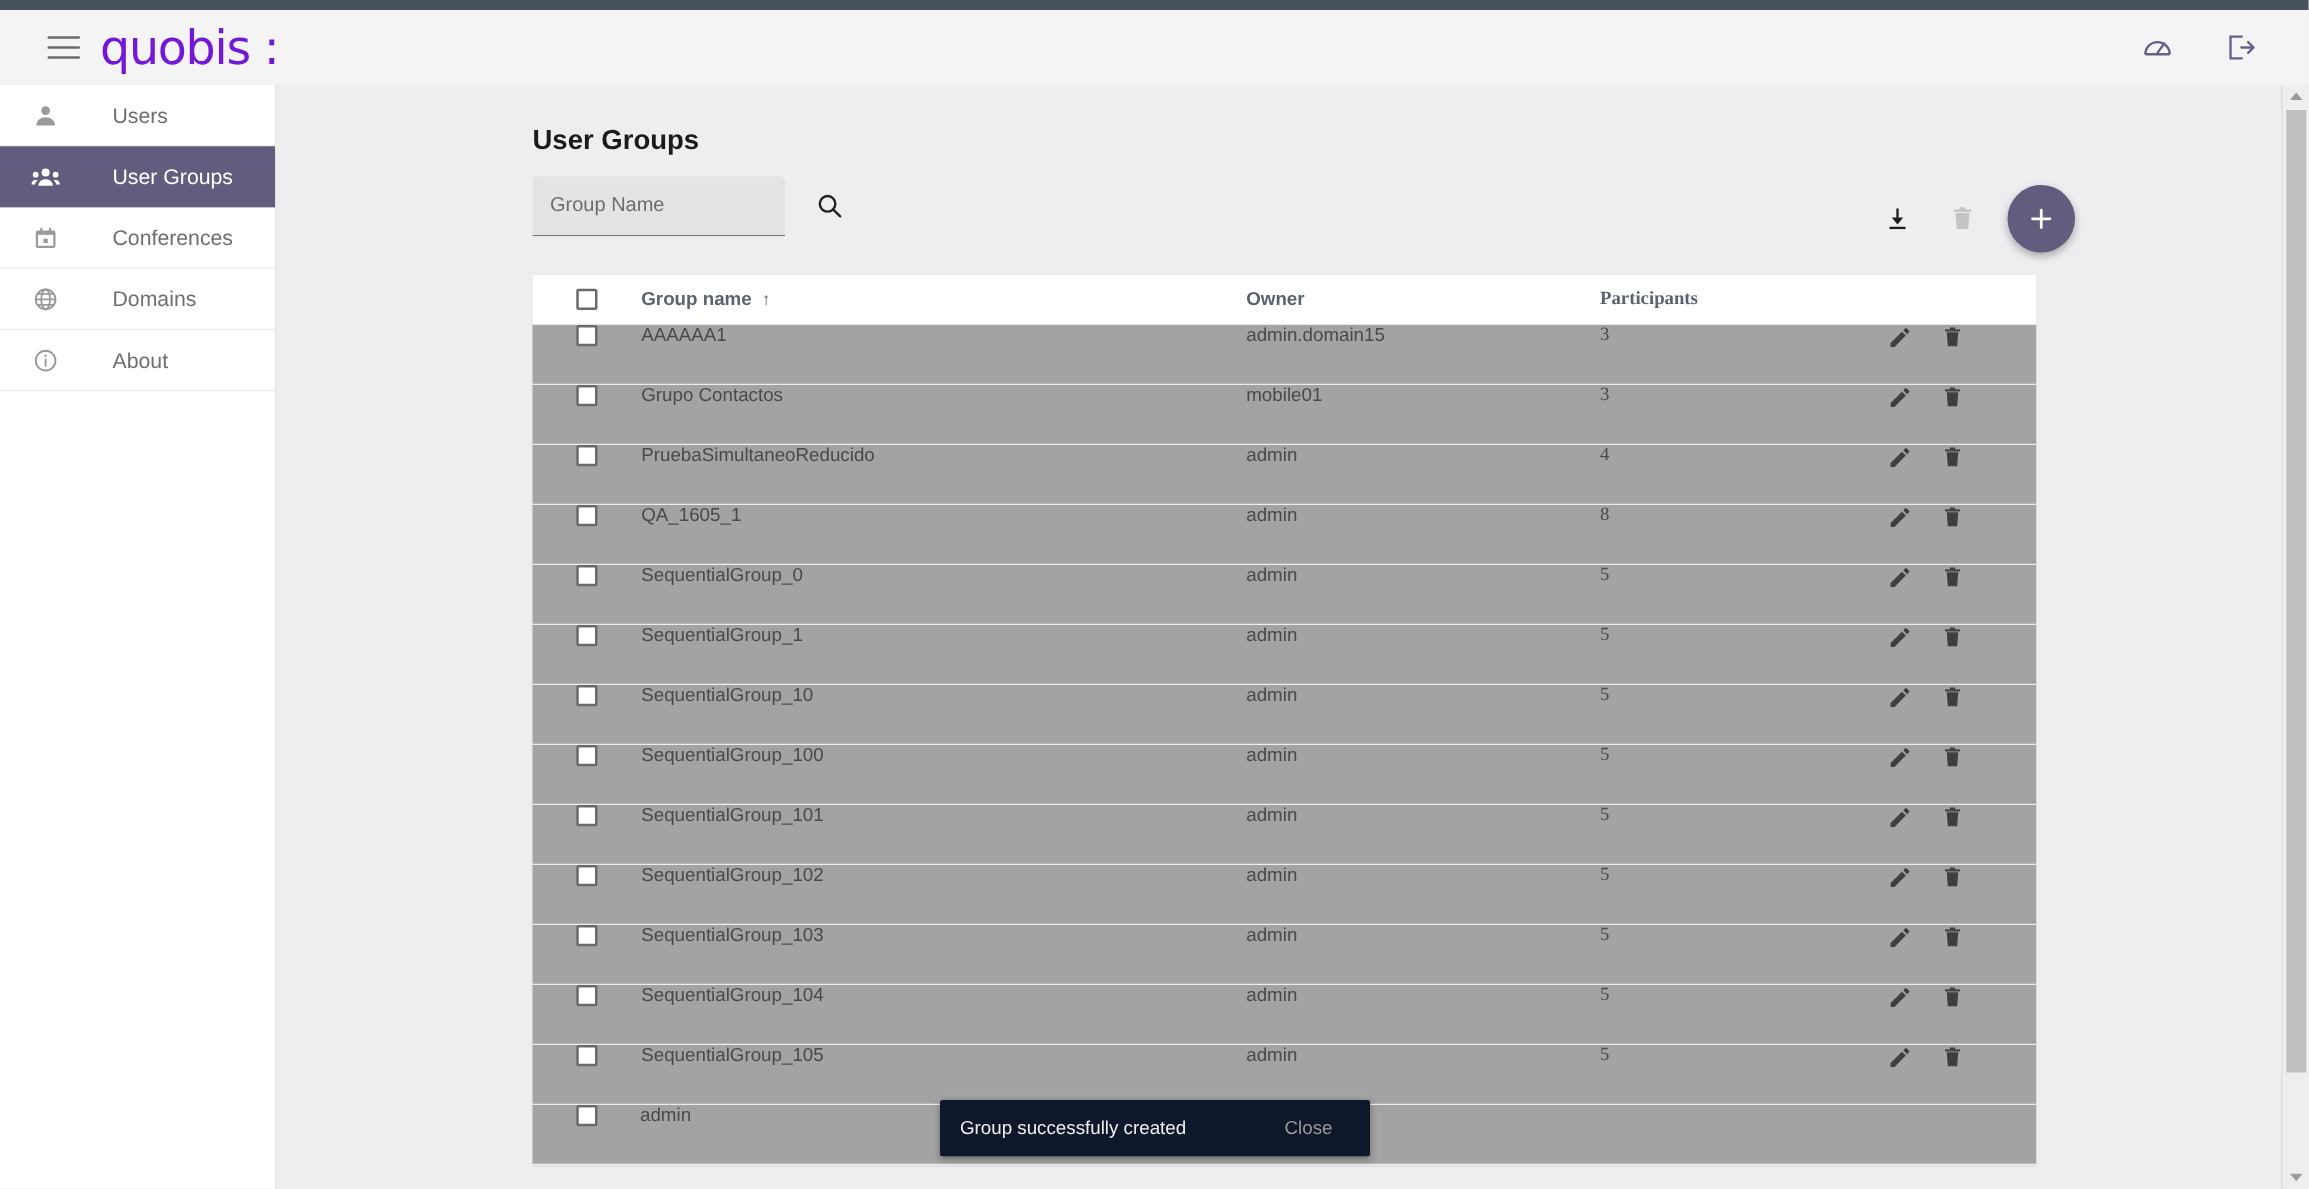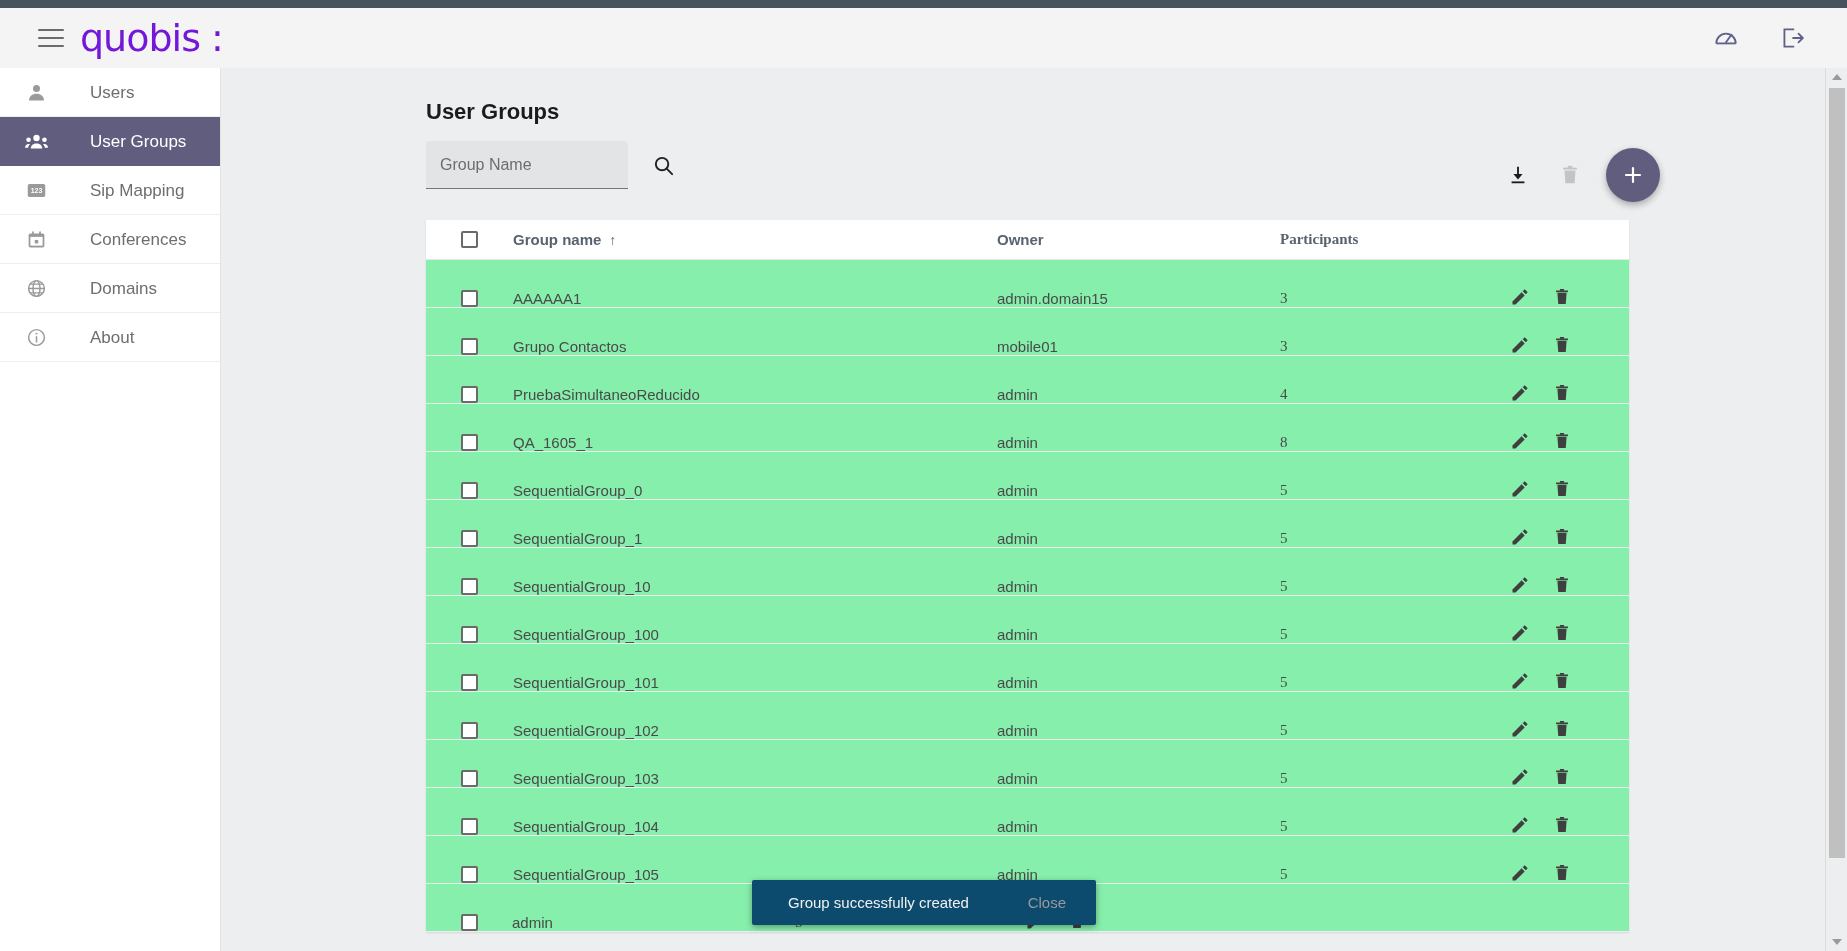--- a/index.html
+++ b/index.html
@@ -71,38 +71,38 @@
   }
   .fab:before { content: ""; position: absolute; }
   .fab svg { display: block; }
 
   
   .table-card {
     position: absolute; left: 205px; top: 152px; width: 1203px; background: #ffffff;
     box-shadow: 0 1px 2px rgba(0,0,0,0.10);
   }
   .thead { height: 40px; display: flex; align-items: center; border-bottom: 1px solid #e8e8e8; }
-  .trow { height: 48px; display: flex; align-items: flex-end; border-bottom: 1px solid #ededed; background: #86efac; }
+  .trow { height: 48px; display: flex; align-items: flex-start; border-bottom: 1px solid #ededed; background: #a3a3a3; }
   .c-check { width: 86px; display: flex; align-items: center; justify-content: center; flex: 0 0 86px; }
   .cbox { width: 17px; height: 17px; border: 2px solid #6a6a6a; border-radius: 2px; background: #fff; cursor: pointer; }
   .c-name { flex: 0 0 485px; padding-left: 1px; font-size: 15px; color: #4a4a4a; }
   .c-owner { flex: 0 0 283px; font-size: 15px; color: #4a4a4a; }
   .c-part { flex: 0 0 215px; font-size: 15px; color: #4a4a4a; font-family: Liberation Serif, serif; }
   .c-actions { flex: 1; display: flex; align-items: center; gap: 22px; justify-content: flex-start; padding-left: 15px; }
   .thead .c-name, .thead .c-owner, .thead .c-part {
     font-weight: bold; color: #58636f; font-size: 15px;
   }
   .sort-arrow { margin-left: 8px; font-size: 14px; color: #58636f; }
   .act { cursor: pointer; display: flex; }
 
   
   .snackbar {
     position: absolute; left: 752px; top: 880px; width: 344px; height: 45px;
-    background: #0c4a6e; border-radius: 2px; display: flex; align-items: center;
-    box-shadow: 0 2px 6px rgba(0,0,0,0.35); z-index: 30; padding-left: 20px;
+    background: #0f172a; border-radius: 2px; display: flex; align-items: center;
+    box-shadow: 0 2px 6px rgba(0,0,0,0.35); z-index: 30;
   }
   .snack-msg { color: #f0f0f0; font-size: 15px; margin-left: 16px; }
   .snack-close { color: #9a9a9a; font-size: 15px; margin-left: auto; margin-right: 30px; cursor: pointer; }
 
   
   .scrollbar {
     position: absolute; right: 0; top: 68px; width: 22px; height: 883px;
     background: #eceef0; border-left: 1px solid #dcdcdc;
   }
   .sb-arrow-top, .sb-arrow-bottom {
@@ -169,29 +169,20 @@
           <path d="M6.5 18c0-3.6 2.9-5.8 6.5-5.8s6.5 2.2 6.5 5.8z"></path>
           <circle cx="4" cy="8" r="2.6"></circle>
           <path d="M0 17c0-2.6 1.8-4.2 4-4.2 0.6 0 1.2 0.1 1.7 0.3C4.4 14.2 3.7 15.5 3.6 17z"></path>
           <circle cx="22" cy="8" r="2.6"></circle>
           <path d="M26 17h-3.6c-0.1-1.5-0.8-2.8-2.1-3.9 0.5-0.2 1.1-0.3 1.7-0.3 2.2 0 4 1.6 4 4.2z"></path>
         </svg>
       </span>
       <span class="nav-label">User Groups</span>
     </div>
 
-    <div class="nav-item">
-      <span class="nav-ico">
-        <svg width="21" height="21" viewBox="0 0 24 24">
-          <rect x="2" y="4.5" width="20" height="15" rx="2" fill="#9a9a9a"></rect>
-          <text x="12" y="15.2" font-family="Liberation Sans, sans-serif" font-size="8" fill="#ffffff" text-anchor="middle" font-weight="bold">123</text>
-        </svg>
-      </span>
-      <span class="nav-label">Sip Mapping</span>
-    </div>
 
     <div class="nav-item">
       <span class="nav-ico">
         <svg width="21" height="21" viewBox="0 0 24 24">
           <rect x="3" y="5" width="18" height="16" rx="2" fill="#9a9a9a"></rect>
           <rect x="5" y="9" width="14" height="10" fill="#ffffff"></rect>
           <rect x="10" y="12.5" width="4" height="4" fill="#9a9a9a"></rect>
           <rect x="7" y="2.5" width="2" height="4" rx="1" fill="#9a9a9a"></rect>
           <rect x="15" y="2.5" width="2" height="4" rx="1" fill="#9a9a9a"></rect>
         </svg>

